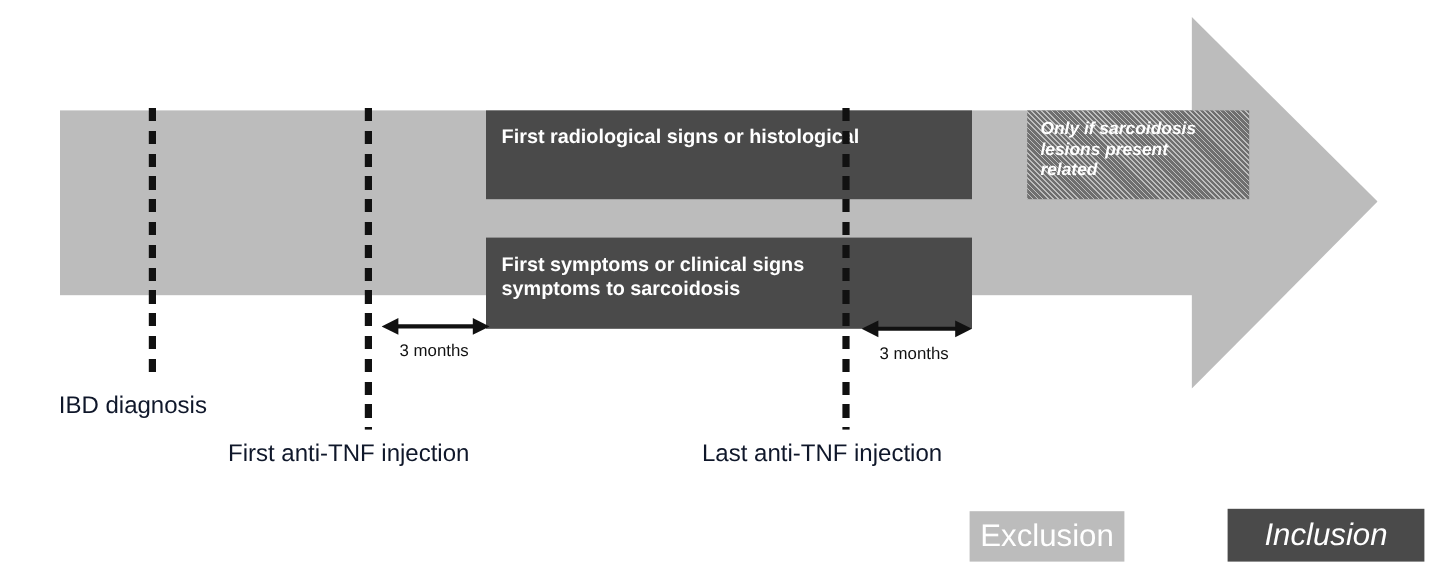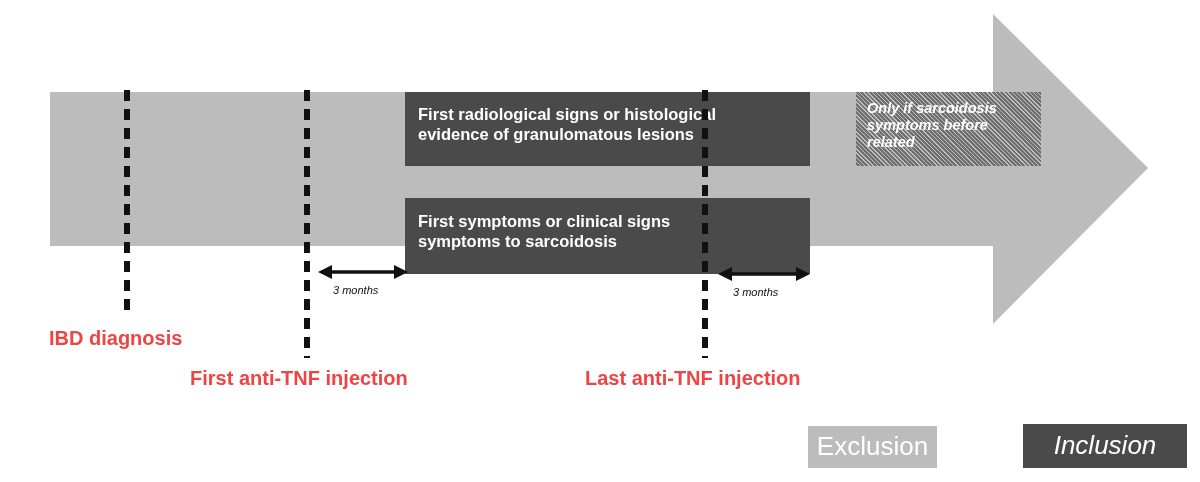--- a/index.html
+++ b/index.html
@@ -105,31 +105,29 @@
     position: absolute;
     height: 22px;
   }
   .measure svg { display: block; }
   #measure-1 { left: 318px; top: 261px; width: 90px; }
   #measure-2 { left: 718px; top: 263px; width: 92px; }
 
   
   .label {
     position: absolute;
-    color: #ef4444;
+    color: #0f172a;
     font-size: 18px;
     white-space: nowrap;
-    font-weight: bold;
   }
   .label-small {
     position: absolute;
     color: #111111;
-    font-size: 11px;
+    font-size: 14px;
     white-space: nowrap;
-    font-style: italic;
   }
   #lbl-months-1 { left: 333px; top: 284px; }
   #lbl-months-2 { left: 733px; top: 286px; }
   #lbl-ibd      { left: 49px;  top: 327px; font-size: 20px; }
   #lbl-first    { left: 190px; top: 367px; font-size: 20px; }
   #lbl-last     { left: 585px; top: 367px; font-size: 20px; }
 
   
   .legend-chip {
     position: absolute;
@@ -163,31 +161,30 @@
 
   <div class="arrow-shaft"></div>
   <div class="arrow-head">
     <svg width="155" height="310" viewBox="0 0 155 310">
       <polygon points="0,0 155,154 0,310" fill="#bcbcbc"></polygon>
     </svg>
   </div>
 
   <div class="incl-box" id="box-radiological">
     <div>First radiological signs or histological</div>
-    <div>evidence of granulomatous lesions</div>
   </div>
 
   <div class="incl-box" id="box-symptoms">
     <div>First symptoms or clinical signs</div>
     <div>symptoms to sarcoidosis</div>
   </div>
 
   <div id="box-conditional">
     <div>Only if sarcoidosis</div>
-    <div>symptoms before</div>
+    <div>lesions present</div>
     <div>related</div>
   </div>
 
   <div class="vline" id="vline-ibd"></div>
   <div class="vline" id="vline-first"></div>
   <div class="vline" id="vline-last"></div>
 
   <div class="measure" id="measure-1">
     <svg width="90" height="22" viewBox="0 0 90 22">
       <line x1="11" y1="11" x2="79" y2="11" stroke="#111111" stroke-width="3.4"></line>

